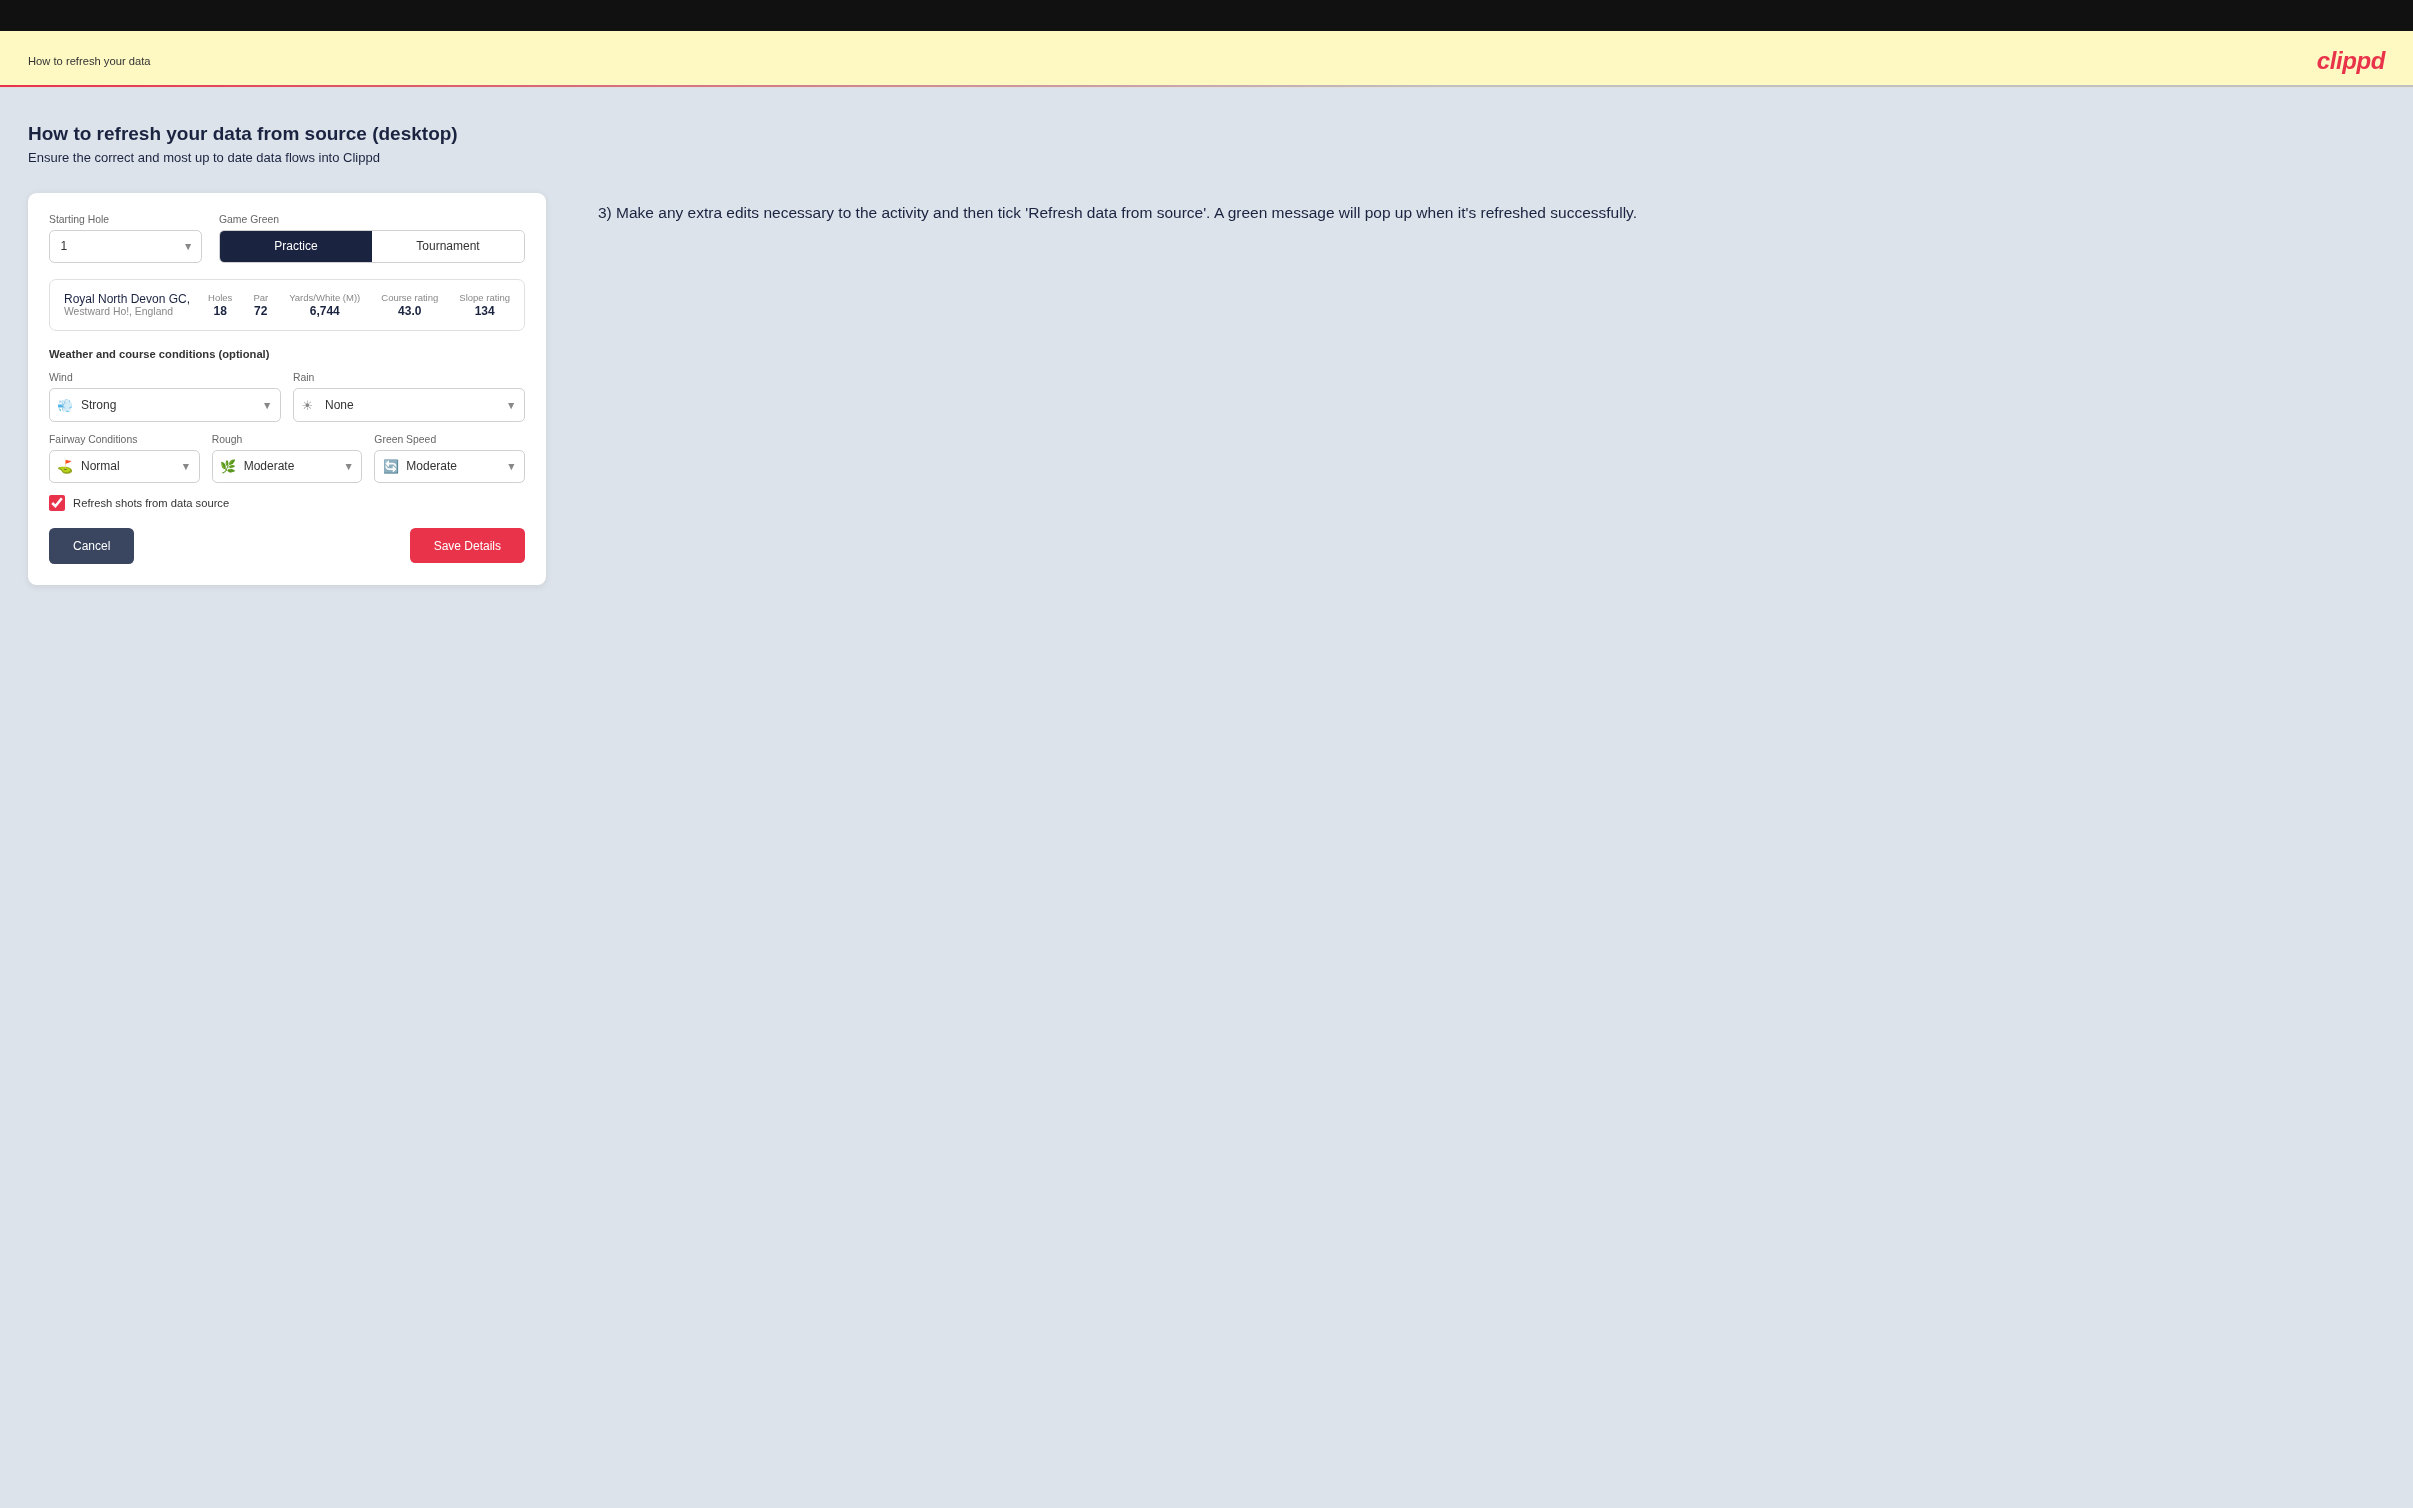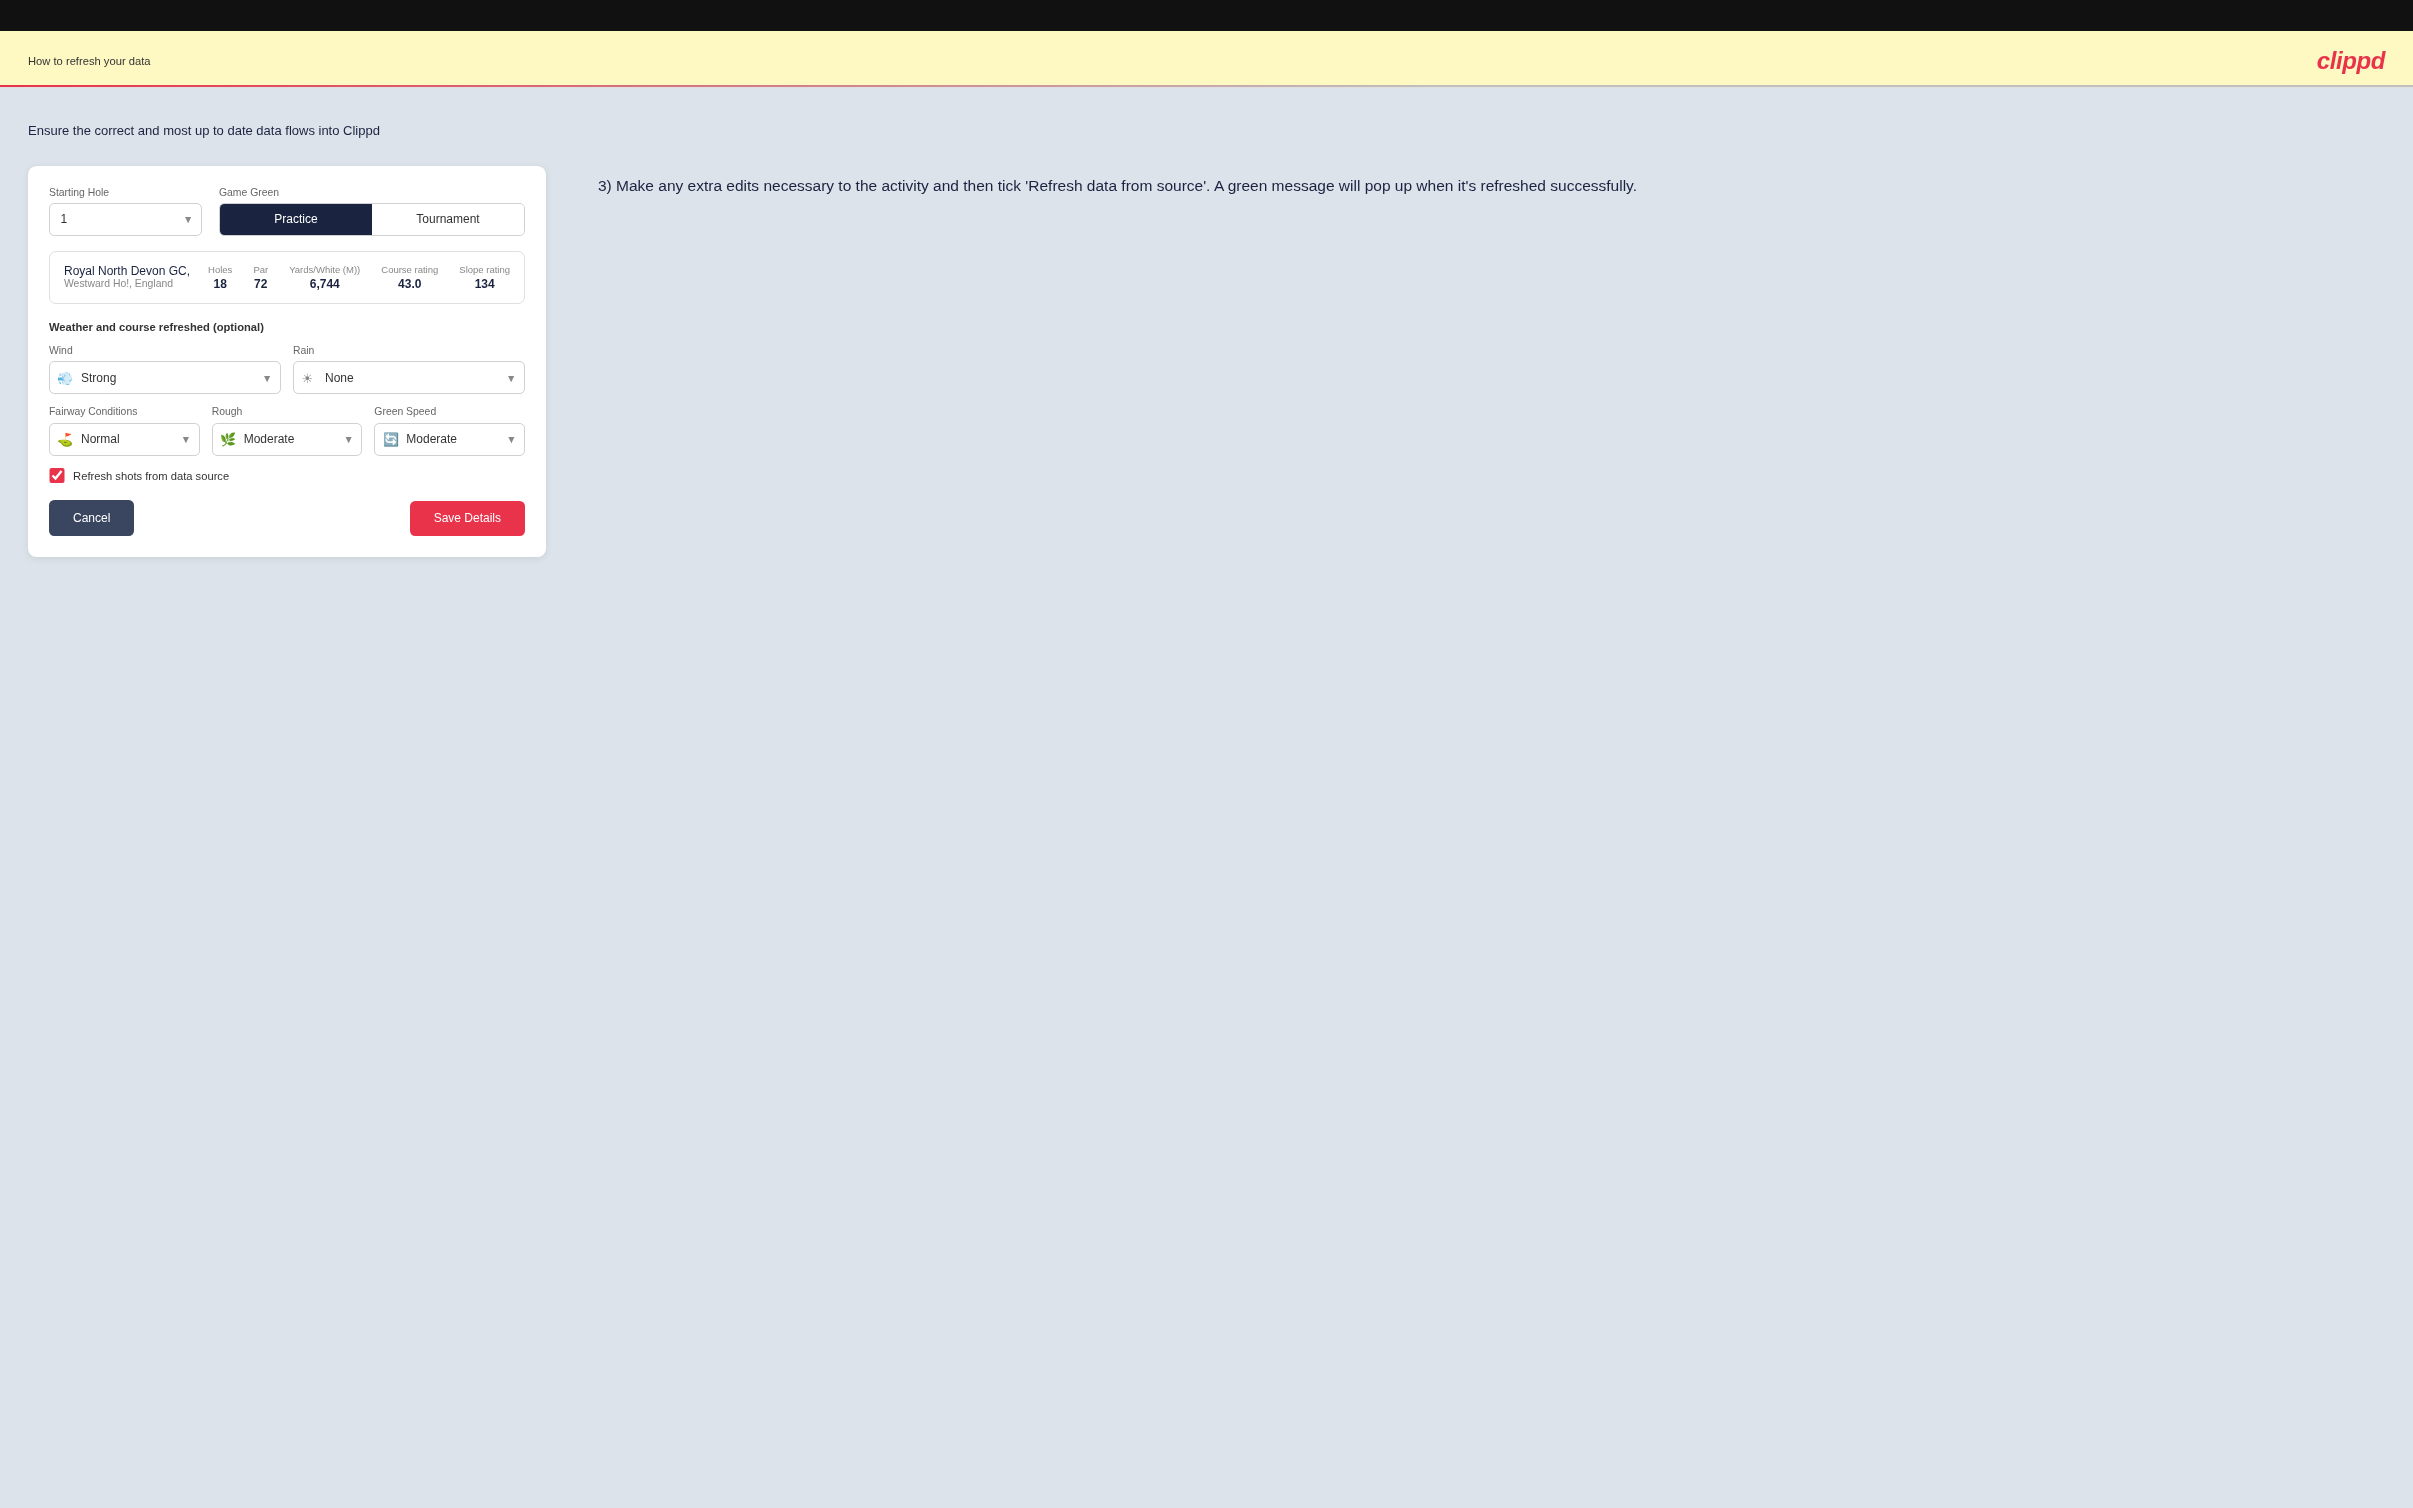--- a/index.html
+++ b/index.html
@@ -313,20 +313,21 @@
 <body>
 
 <div class="top-bar"></div>
 
 <div class="header">
   <span class="header-title">How to refresh your data</span>
   <span class="clippd-logo">clippd</span>
 </div>
 
 <div class="main-content">
+  <div class="page-title">How to refresh your data from source (desktop)</div>
   <div class="page-subtitle">Ensure the correct and most up to date data flows into Clippd</div>
 
   <div class="content-layout">
     <div class="form-card">
 
       <div class="form-row">
         <div class="form-group">
           <label class="form-label">Starting Hole</label>
           <div class="select-wrapper">
             <select class="form-select">
@@ -369,21 +370,21 @@
               <span class="stat-value">43.0</span>
             </div>
             <div class="stat-item">
               <span class="stat-label">Slope rating</span>
               <span class="stat-value">134</span>
             </div>
           </div>
         </div>
       </div>
 
-      <div class="section-title">Weather and course refreshed (optional)</div>
+      <div class="section-title">Weather and course conditions (optional)</div>
 
       <div class="conditions-grid">
         <div class="form-group">
           <label class="form-label">Wind</label>
           <div class="icon-select-wrapper">
             <span class="select-icon-left">💨</span>
             <select class="icon-select">
               <option>Strong</option>
             </select>
             <span class="select-icon-right">▼</span>

